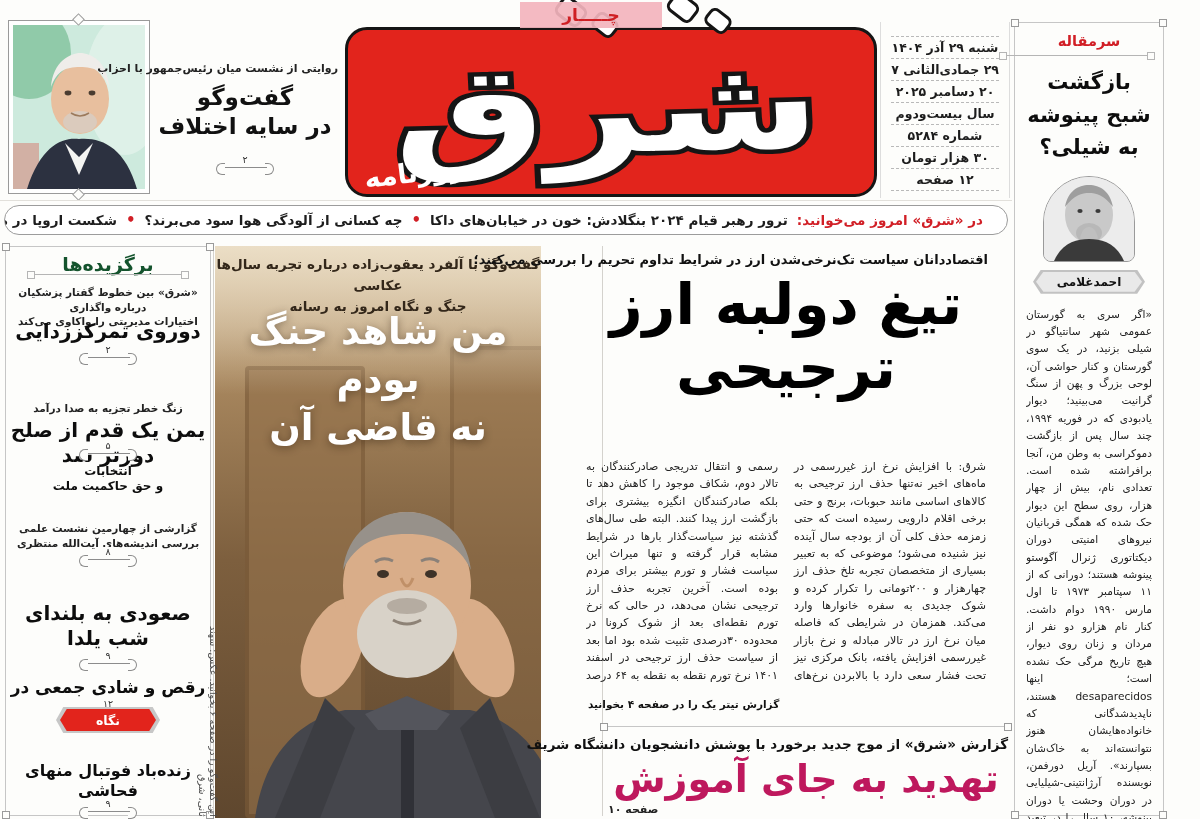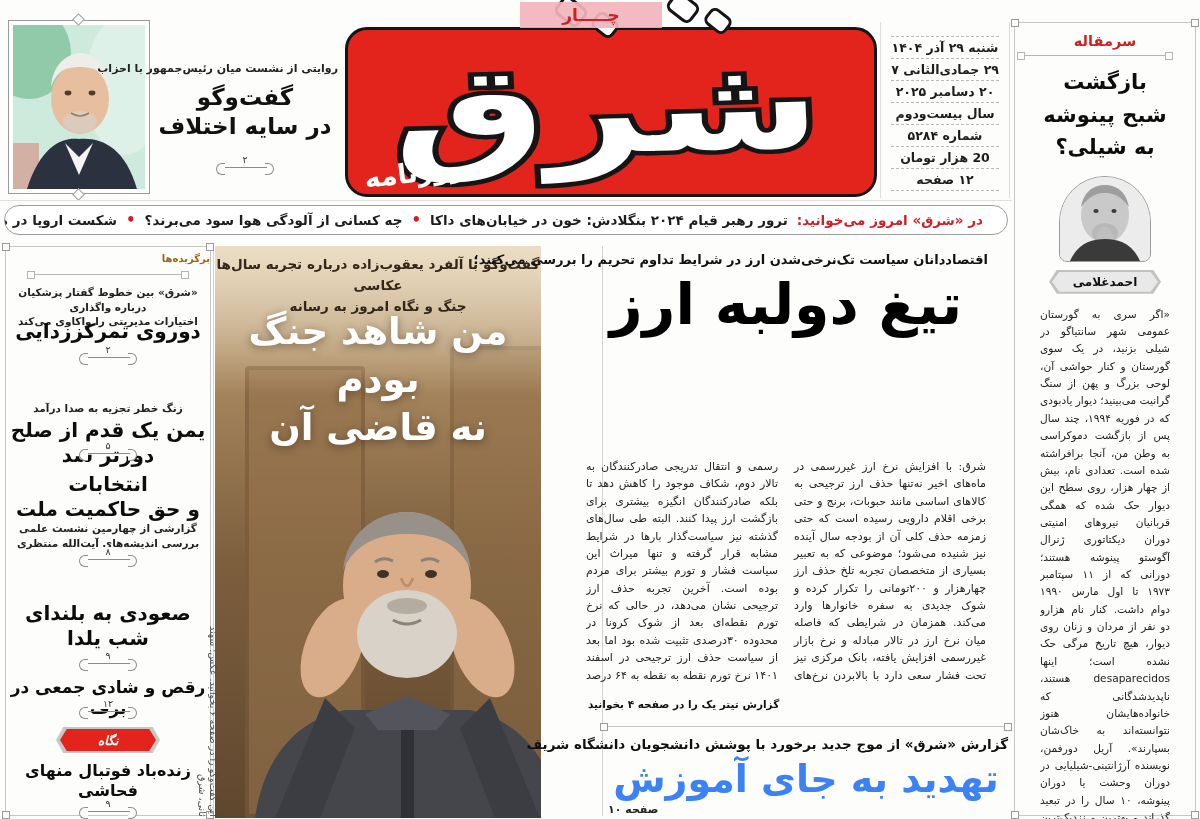--- a/index.html
+++ b/index.html
@@ -47,21 +47,21 @@
   .dl-row:first-child { border-top:1px dashed #b9b9b9; }
   
   .ticker { position:absolute; left:4px; top:205px; width:1004px; height:30px; background:#fff; border:1px solid #9c9c9c; border-radius:15px; display:flex; align-items:center; padding:0 24px; gap:9px; white-space:nowrap; overflow:hidden; }
   .ticker .lbl { color:#d11f26; font-weight:bold; font-size:13.5px; }
   .ticker .itm { font-size:13.5px; color:#1d1d1d; font-weight:bold; }
   .ticker .sep { color:#d11f26; font-size:15px; font-weight:bold; }
   
   .sidebar { left:5px; top:246px; width:206px; height:570px; }
   .sb-inner { position:relative; width:100%; height:100%; }
   .abs { position:absolute; left:0; right:0; text-align:center; }
-  .sb-label { color:#a16207; font-weight:bold; font-size:10px;text-align:right; }
+  .sb-label { color:#14532d; font-weight:bold; font-size:19px; }
   .sb-kicker { font-size:10.5px; font-weight:bold; line-height:1.4; color:#222; }
   .sb-head { font-weight:bold; color:#0d0d0d; line-height:1.25; }
   .badge-red { width:96px; height:22px; margin:0 auto; background:#e2241c; color:#fff; font-size:12.5px; font-weight:bold; display:flex; align-items:center; justify-content:center; }
   .badge-wrap { width:104px; height:26px; margin:0 auto; background:#c7c7c7; display:flex; align-items:center; justify-content:center; }
   .pm-c { position:absolute; left:50%; transform:translateX(-50%); }
   
   .photo-story { position:absolute; left:215px; top:246px; width:326px; height:572px; overflow:hidden;
     background:linear-gradient(180deg,#c8ad87 0%,#a9885f 22%,#7d5f3e 55%,#5f472e 100%); }
   .door { position:absolute; background:#93714b; border:4px solid #7a5a38; border-radius:4px; opacity:.65; }
   .ps-lighttop { position:absolute; inset:0; background:linear-gradient(180deg,rgba(238,226,203,.92) 0%,rgba(238,226,203,.45) 14%,rgba(238,226,203,0) 26%); }
@@ -70,24 +70,24 @@
   .ps-caption { position:absolute; left:197px; top:612px; height:205px; writing-mode:vertical-rl; font-size:9.5px; color:#4a4a4a; letter-spacing:.3px; }
   
   .lead { position:absolute; left:584px; top:246px; width:404px; height:478px; }
   .lead-kicker { position:absolute; top:6px; left:0; right:0; text-align:center; font-size:13px; font-weight:bold; white-space:nowrap; color:#111; }
   .lead-head { position:absolute; top:26px; left:0; right:0; text-align:center; font-size:57px; font-weight:bold; line-height:1.13; color:#000; letter-spacing:-2px; }
   .lead-body { position:absolute; top:212px; left:2px; right:2px; height:234px; column-count:2; column-gap:16px; font-size:11px; line-height:1.58; text-align:justify; color:#222; overflow:hidden; }
   .lead-foot { position:absolute; bottom:14px; left:4px; font-size:10.5px; font-weight:bold; color:#111; }
   
   .bottom-story { position:absolute; left:604px; top:726px; width:404px; height:90px; border-top:1px solid #c6c6c6; }
   .bs-kicker { position:absolute; top:9px; left:0; right:0; text-align:center; font-size:13.5px; font-weight:bold; white-space:nowrap; color:#111; }
-  .bs-head { position:absolute; top:30px; left:0; right:0; text-align:center; font-size:38px; font-weight:bold; color:#3b82f6; }
+  .bs-head { position:absolute; top:30px; left:0; right:0; text-align:center; font-size:38px; font-weight:bold; color:#be185d; }
   .bs-page { position:absolute; left:4px; bottom:0; font-size:11px; font-weight:bold; color:#222; }
   
-  .editorial { left:1014px; top:22px; width:182px; height:794px; padding:10px 25px; }
+  .editorial { left:1014px; top:22px; width:150px; height:794px; padding:10px 11px; }
   .ed-label { color:#d11f26; font-weight:bold; font-size:14.5px; text-align:center; }
   .ed-orn { width:150px; margin:6px auto 10px; }
   .ed-head { text-align:center; font-size:21px; font-weight:bold; line-height:1.55; color:#0d0d0d; }
   .ed-photo { width:92px; height:86px; margin:12px auto 8px; border:1px solid #9a9a9a; border-radius:46px 46px 8px 8px; overflow:hidden; background:#e9e9e9; }
   .ed-badge-wrap { width:112px; height:24px; margin:0 auto; background:#c2c2c2; display:flex; align-items:center; justify-content:center; }
   .ed-badge { width:106px; height:20px; background:#e9e9e9; color:#111; font-size:12px; font-weight:bold; display:flex; align-items:center; justify-content:center; }
   .ed-body { margin-top:12px; font-size:10.6px; line-height:1.64; text-align:justify; color:#222; height:556px; overflow:hidden; }
 </style>
 </head>
 <body>
@@ -137,21 +137,21 @@
   <span class="mdot" style="left:668px; top:-4px; width:30px; height:23px; transform:rotate(38deg);"></span>
   <span class="mdot" style="left:705px; top:11px; width:26px; height:20px; transform:rotate(38deg);"></span>
   <div class="watermark">چـــــار</div>
 
   <div class="dateline">
     <div class="dl-row">شنبه ۲۹ آذر ۱۴۰۴</div>
     <div class="dl-row">۲۹ جمادی‌الثانی ۱۴۴۷</div>
     <div class="dl-row">۲۰ دسامبر ۲۰۲۵</div>
     <div class="dl-row">سال بیست‌ودوم</div>
     <div class="dl-row">شماره ۵۲۸۴</div>
-    <div class="dl-row">20 هزار تومان</div>
+    <div class="dl-row">۳۰ هزار تومان</div>
     <div class="dl-row">۱۲ صفحه</div>
   </div>
 
   <div class="ticker">
 
     <span class="lbl">در «شرق» امروز می‌خوانید:</span>
     <span class="itm">ترور رهبر قیام ۲۰۲۴ بنگلادش: خون در خیابان‌های داکا</span>
     <span class="sep">•</span>
     <span class="itm">چه کسانی از آلودگی هوا سود می‌برند؟</span>
     <span class="sep">•</span>
@@ -182,21 +182,21 @@
         </div>
       <div class="abs sb-kicker" style="top:126px;margin-top:28px;">زنگ خطر تجزیه به صدا درآمد</div>
       <div class="abs sb-head" style="top:142px; font-size:20px;margin-top:29px;">
         <div>یمن یک قدم از صلح</div>
         <div>دورتر شد</div>
       </div>
       <div class="pmark pm-c" style="top:198px;">
           <span class="ln"></span>
           <span class="num">۵</span>
         </div>
-      <div class="abs sb-head" style="top:225px; font-size:20px;">
+      <div class="abs sb-head" style="top:217px; font-size:12px;">
         <div>انتخابات</div>
         <div>و حق حاکمیت ملت</div>
       </div>
       <div class="abs sb-kicker" style="top:274px;">
         <div>گزارشی از چهارمین نشست علمی</div>
         <div>بررسی اندیشه‌های آیت‌الله منتظری</div>
       </div>
       <div class="pmark pm-c" style="top:304px;">
           <span class="ln"></span>
           <span class="num">۸</span>
@@ -207,21 +207,21 @@
       </div>
       <div class="pmark pm-c" style="top:408px;">
           <span class="ln"></span>
           <span class="num">۹</span>
         </div>
       <div class="abs sb-head" style="top:430px; font-size:17px;">رقص و شادی جمعی در برف</div>
       <div class="pmark pm-c" style="top:456px;">
           <span class="ln"></span>
           <span class="num">۱۲</span>
         </div>
-      <div class="badge-wrap hex" style="position:absolute; top:480px; left:50%; transform:translateX(-50%);font-style:italic;">
+      <div class="badge-wrap hex" style="position:absolute; top:460px; left:50%; transform:translateX(-50%);">
         <div class="badge-red hex">نگاه</div>
       </div>
       <div class="abs sb-head" style="top:514px; font-size:16px;">زنده‌باد فوتبال منهای فحاشی</div>
       <div class="abs sb-kicker" style="top:540px;margin-top:48px;">یادداشتی از مهدی ملکی</div>
       <div class="pmark pm-c" style="top:556px;">
           <span class="ln"></span>
           <span class="num">۹</span>
         </div>
     </div>
   </div>
@@ -257,20 +257,21 @@
       <div>من شاهد جنگ بودم</div>
       <div>نه قاضی آن</div>
     </div>
   </div>
   <div class="ps-caption">این گفت‌وگو را در صفحه ۶ بخوانید. عکس: سهند ثانی، شرق</div>
 
   <div class="lead">
     <div class="lead-kicker">اقتصاددانان سیاست تک‌نرخی‌شدن ارز در شرایط تداوم تحریم را بررسی می‌کنند؛</div>
     <div class="lead-head">
       <div>تیغ دولبه ارز</div>
+      <div>ترجیحی</div>
     </div>
     <div class="lead-body">شرق: با افزایش نرخ ارز غیررسمی در ماه‌های اخیر نه‌تنها حذف ارز ترجیحی به کالاهای اساسی مانند حبوبات، برنج و حتی برخی اقلام دارویی رسیده است که حتی زمزمه حذف کلی آن از بودجه سال آینده نیز شنیده می‌شود؛ موضوعی که به تعبیر بسیاری از متخصصان تجربه تلخ حذف ارز چهارهزار و ۲۰۰تومانی را تکرار کرده و شوک جدیدی به سفره خانوارها وارد می‌کند. همزمان در شرایطی که فاصله میان نرخ ارز در تالار مبادله و نرخ بازار غیررسمی افزایش یافته، بانک مرکزی نیز تحت فشار سعی دارد با بالابردن نرخ‌های رسمی و انتقال تدریجی صادرکنندگان به تالار دوم، شکاف موجود را کاهش دهد تا بلکه صادرکنندگان انگیزه بیشتری برای بازگشت ارز پیدا کنند. البته طی سال‌های گذشته نیز سیاست‌گذار بارها در شرایط مشابه قرار گرفته و تنها میراث این سیاست فشار و تورم بیشتر برای مردم بوده است. آخرین تجربه حذف ارز ترجیحی نشان می‌دهد، در حالی که نرخ تورم نقطه‌ای بعد از شوک کرونا در محدوده ۳۰درصدی تثبیت شده بود اما بعد از سیاست حذف ارز ترجیحی در اسفند ۱۴۰۱ نرخ تورم نقطه به نقطه به ۶۴ درصد رسید. در ماه‌های اخیر نیز رشد سرسام‌آور قیمت حبوبات و برخی دیگر از اقلام اساسی در ماه‌های اخیر که حاصل حذف تدریجی ارز ۲۸هزار و ۵۰۰ تومانی در ماه‌های گذشته بود، بر فرض تأثیر تورمی حذف ارز ترجیحی صحه گذاشت. طبق گزارش مرکز آمار، نرخ تورم سالانه گروه سبزیجات و حبوبات در تیرماه ۱۴۰۴ به رکورد بی‌سابقه ۶۶ درصد رسیده است. از ابتدای سال تاکنون، قیمت کالاهایی مانند قند، شکر و حبوبات بیش از ۵۰ درصد افزایش یافته و این افزایش، اثر دومینویی بر سایر اقلام نیز داشته است.</div>
     <div class="lead-foot">گزارش تیتر یک را در صفحه ۴ بخوانید</div>
   </div>
 
   <div class="bottom-story">
     <i class="ck" style="top:-4px; right:-4px;"></i>
     <i class="ck" style="top:-4px; left:-4px;"></i>
     <div class="bs-kicker">گزارش «شرق» از موج جدید برخورد با پوشش دانشجویان دانشگاه شریف</div>
     <div class="bs-head">تهدید به جای آموزش</div>

